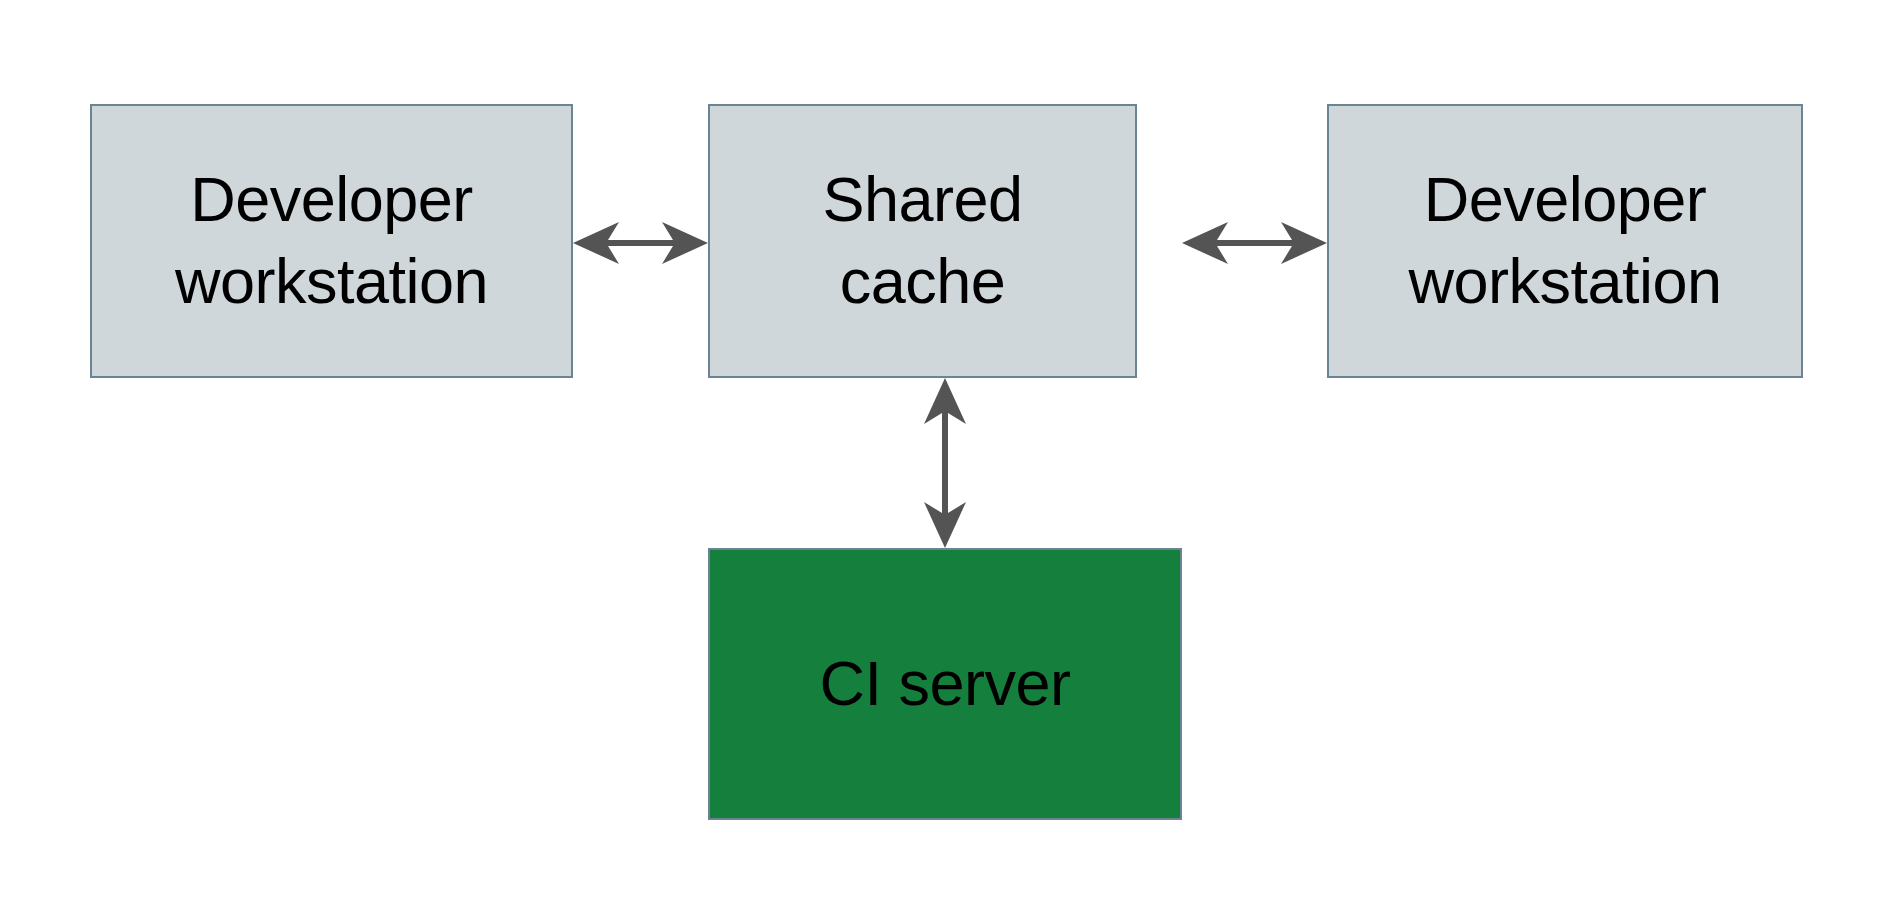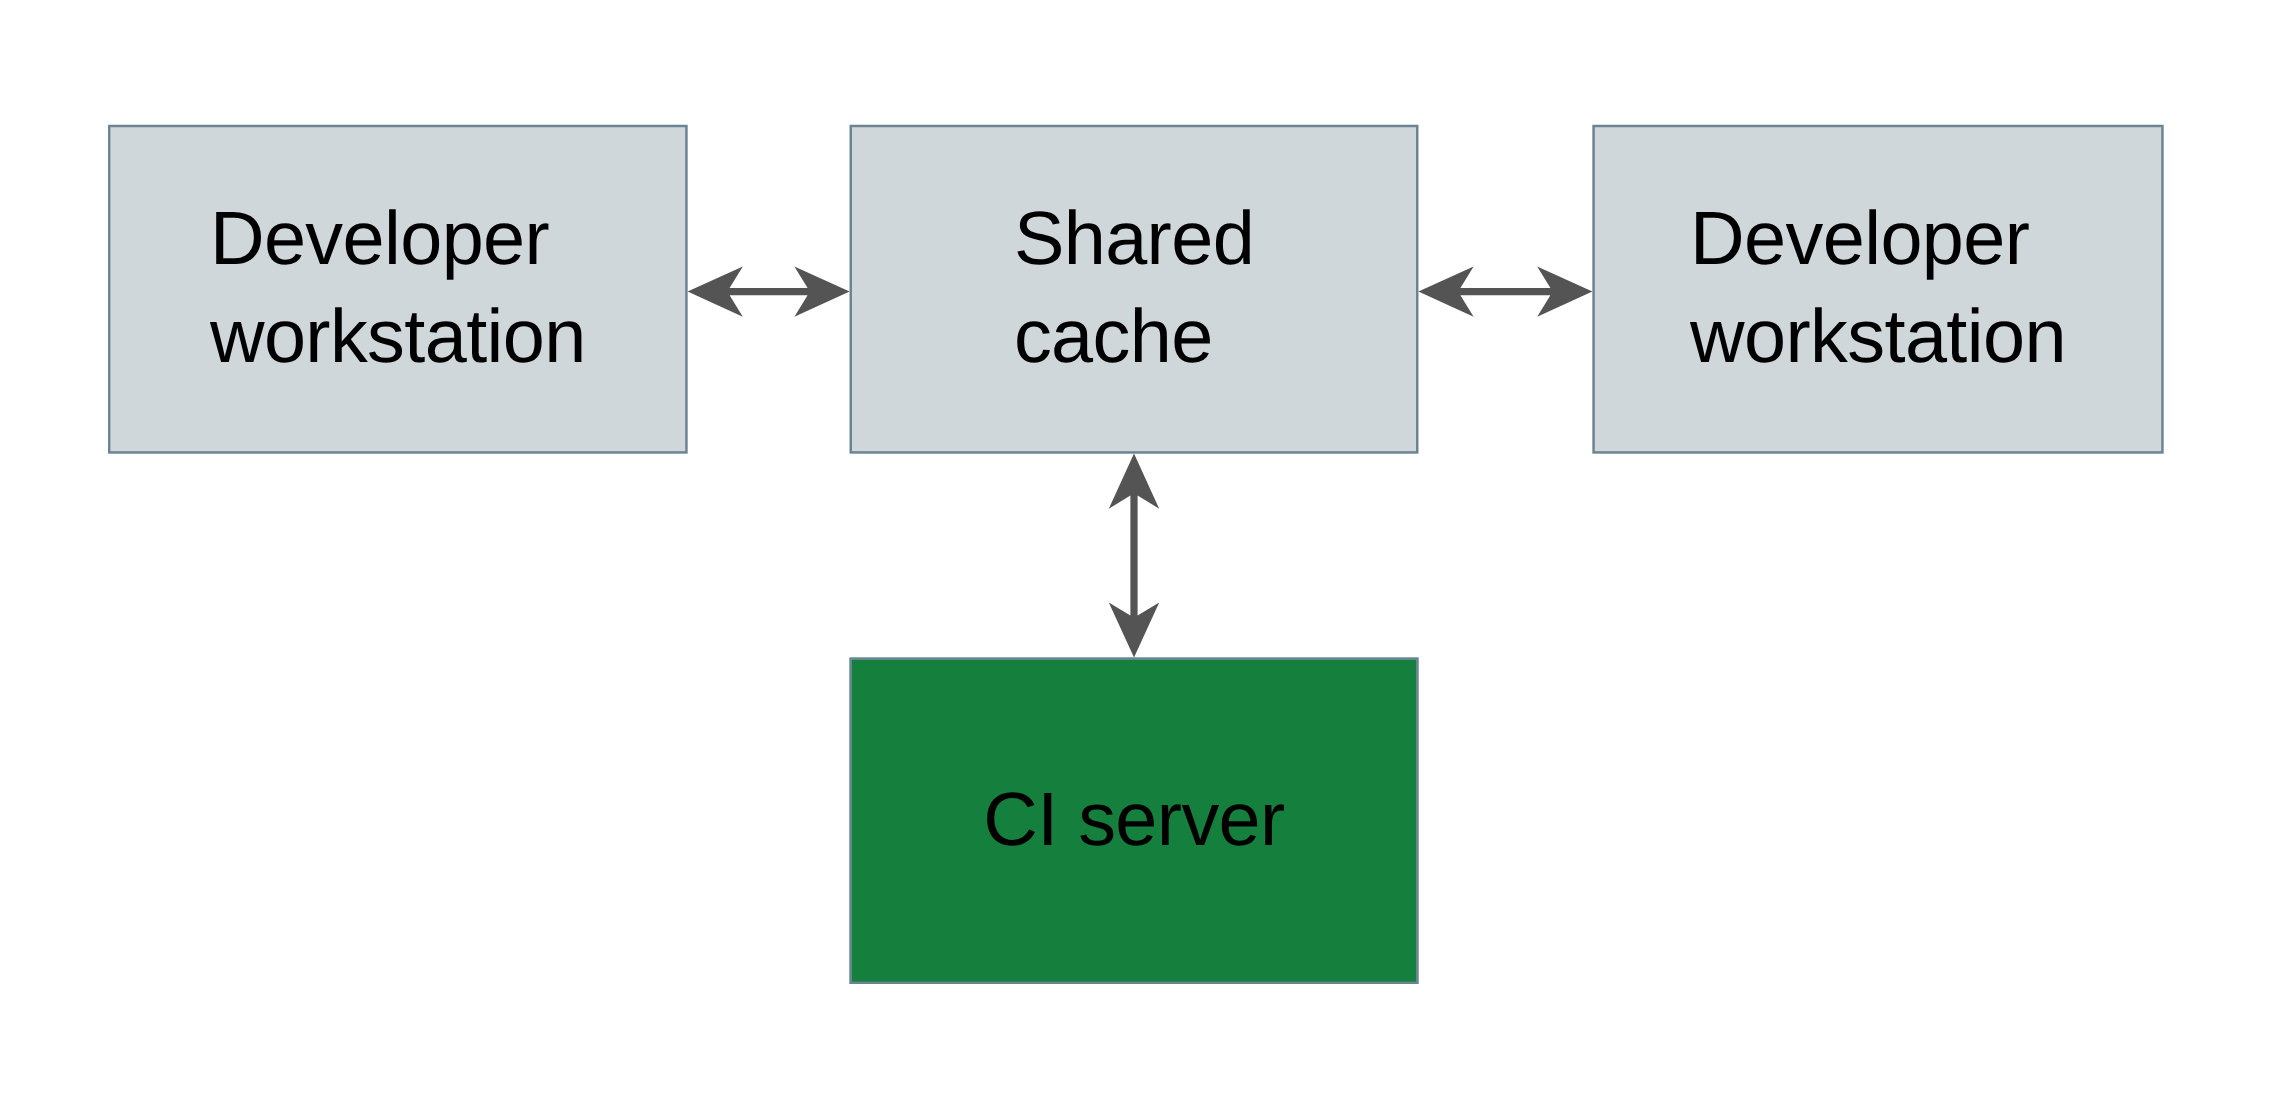--- a/index.html
+++ b/index.html
@@ -20,20 +20,21 @@
     background: #ffffff;
   }
   .node-box {
     position: absolute;
     box-sizing: border-box;
     background: #d0d7da;
     border: 2px solid #1d4ed8;
     display: flex;
     align-items: center;
     justify-content: center;
+    text-align: center;
   }
   .node-label {
     font-family: "Liberation Sans", sans-serif;
     font-size: 63px;
     line-height: 1.3;
     color: #000000;
     font-weight: 400;
     letter-spacing: -0.5px;
     white-space: pre-line;
     padding: 0 10px;
@@ -50,21 +51,21 @@
 </head>
 <body>
 
 <div id="diagram-canvas" style="background: rgb(255, 255, 255);">
 
   <div class="node-box" id="node-0" style="left: 90px; top: 104px; width: 483px; height: 274px; background: rgb(208, 215, 218); border-color: rgb(107, 132, 148);">
     <span class="node-label" style="color: rgb(0, 0, 0);">Developer
 workstation</span>
   </div>
 
-  <div class="node-box" id="node-1" style="left: 708px; top: 104px; width: 474px; height: 274px; background: rgb(208, 215, 218); border-color: rgb(107, 132, 148);">
+  <div class="node-box" id="node-1" style="left: 708px; top: 104px; width: 429px; height: 274px; background: rgb(208, 215, 218); border-color: rgb(107, 132, 148);">
     <span class="node-label" style="color: rgb(0, 0, 0);">Shared
 cache</span>
   </div>
 
   <div class="node-box" id="node-2" style="left: 1327px; top: 104px; width: 476px; height: 274px; background: rgb(208, 215, 218); border-color: rgb(107, 132, 148);">
     <span class="node-label" style="color: rgb(0, 0, 0);">Developer
 workstation</span>
   </div>
 
   <div class="node-box" id="node-3" style="left: 708px; top: 548px; width: 474px; height: 272px; background: #15803d; border-color: rgb(107, 132, 148);">

